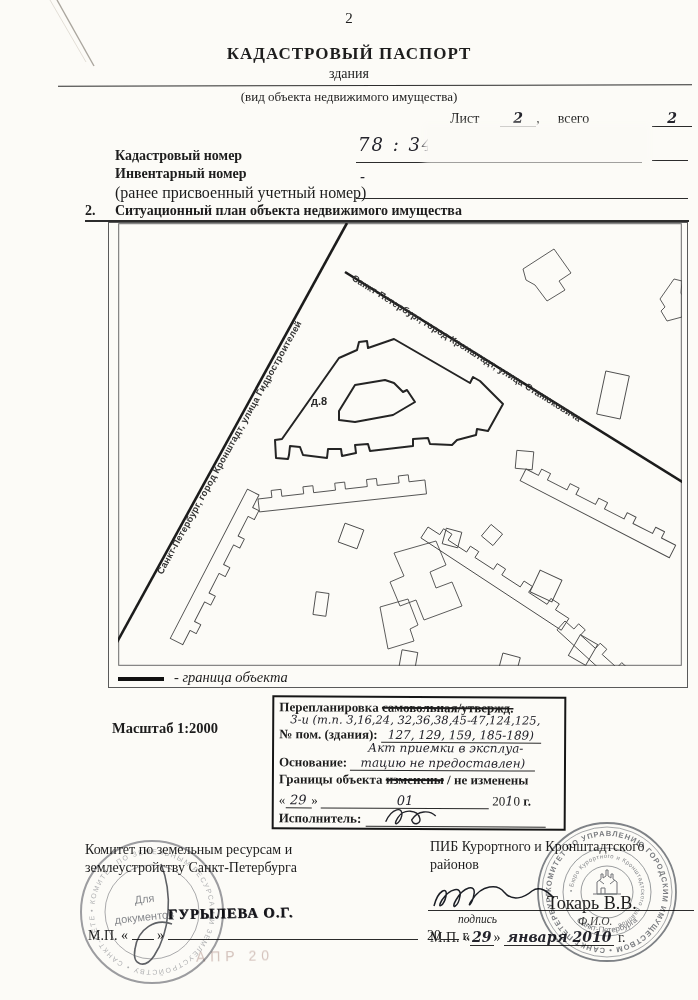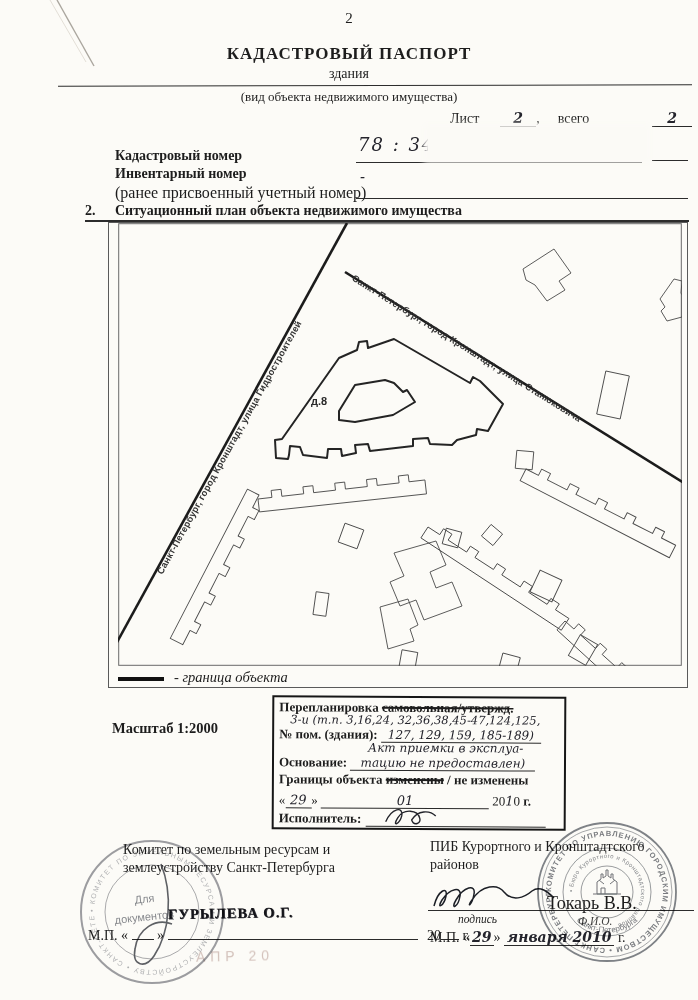--- a/index.html
+++ b/index.html
@@ -131,21 +131,21 @@
     <div class="abs" style="left:5px;top:112px;white-space:nowrap;display:flex;align-items:flex-end;">
       <span class="b">Исполнитель:</span>
       <span class="u" style="width:180px;height:16px;margin-left:4px;position:relative;">
         <svg width="70" height="22" style="position:absolute;left:18px;top:-4px;">
           <path d="M2,16 C8,2 20,0 18,10 C16,18 8,22 14,12 C20,2 34,4 36,12 C38,18 30,20 28,14 C34,4 46,4 52,10" fill="none" stroke="#23242b" stroke-width="1.4"></path>
         </svg>
       </span>
     </div>
   </div>
 
-  <div class="abs" style="left:85px;top:841px;font-size:14px;line-height:18px;margin-left:38px;">
+  <div class="abs" style="left:85px;top:841px;font-size:14px;line-height:18px;">
     <div>Комитет по земельным ресурсам и</div>
     <div>землеустройству Санкт-Петербурга</div>
   </div>
 
   <div class="abs b" style="left:168px;top:905px;font-size:14.5px;letter-spacing:1px;color:#15151a;transform:rotate(-1deg);text-shadow:0.6px 0.4px 0 #44444a;">ГУРЫЛЕВА О.Г.</div>
 
   <div class="abs" style="left:88px;top:928px;font-size:14px;white-space:nowrap;">
     <span>М.П. «</span>
     <span class="u" style="width:22px;"></span>
     <span>»</span>

